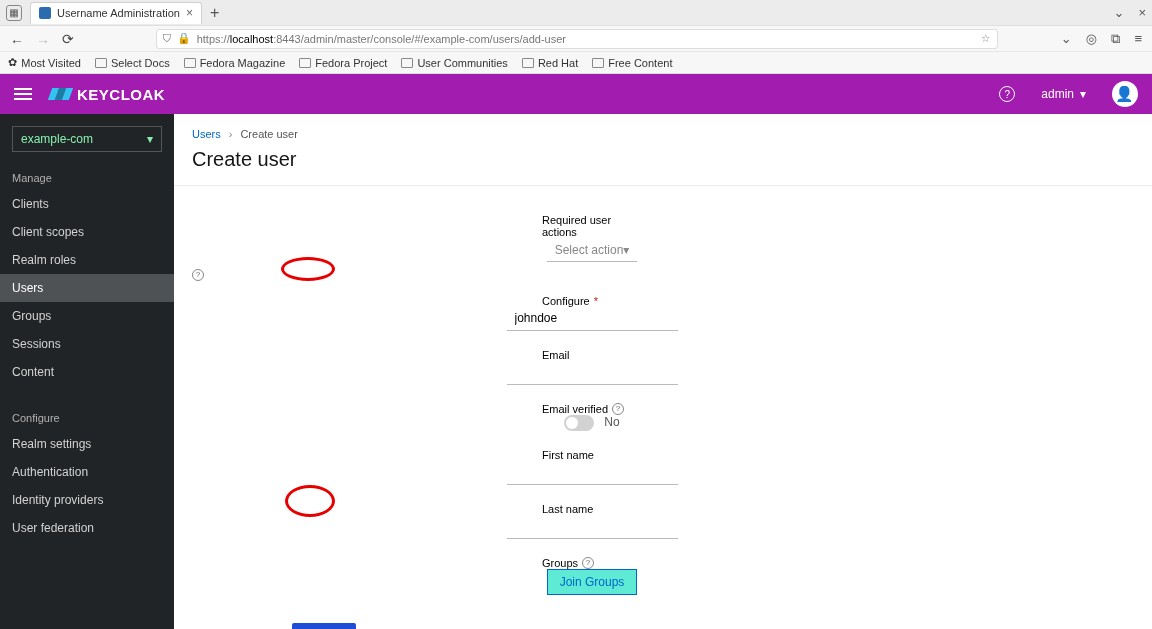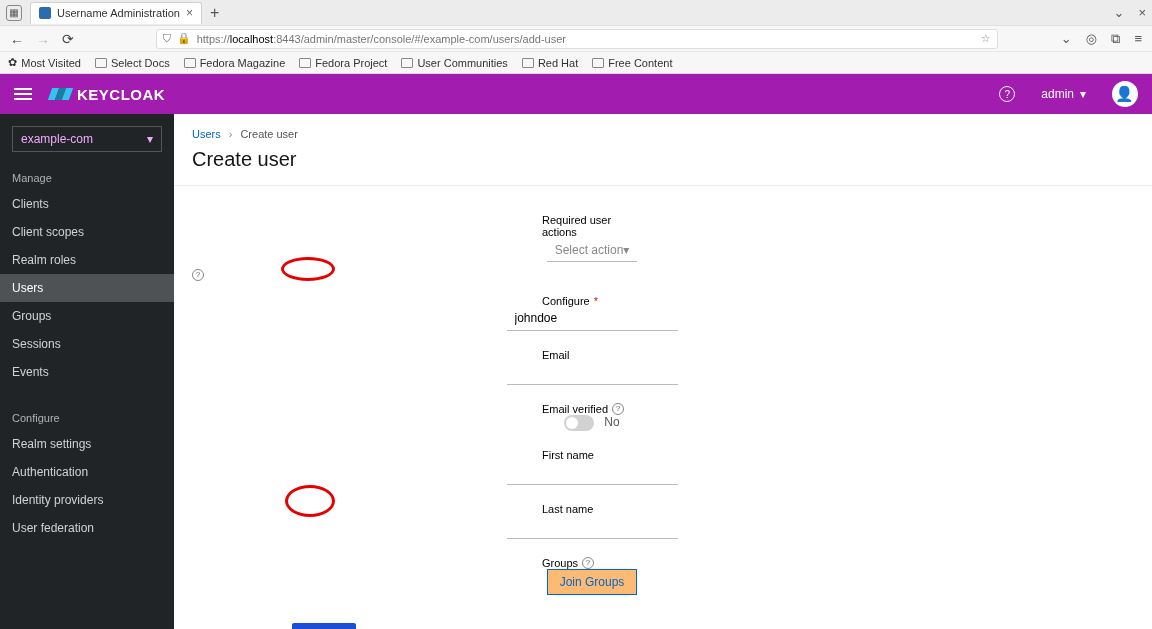--- a/index.html
+++ b/index.html
@@ -35,21 +35,21 @@
 .kc-logo-mark .chev { width: 7px; height: 12px; background: #33c3f0; transform: skewX(-20deg); }
 .kc-logo-mark .chev.dark { background: #1a7ea3; }
 .kc-header-right { margin-left: auto; display: flex; align-items: center; gap: 26px; }
 .help-circ { width: 16px; height: 16px; border: 1.5px solid #fff; border-radius: 50%; display: flex; align-items: center; justify-content: center; font-size: 10px; }
 .user-drop { display: flex; align-items: center; gap: 6px; font-size: 12px; }
 .avatar { width: 26px; height: 26px; background: #fff; border-radius: 50%; display: flex; align-items: center; justify-content: center; color: #888; font-size: 15px; }
 
 
 .kc-body { display: flex; height: 515px; }
 .sidebar { width: 174px; background: #212427; color: #d2d2d2; font-size: 12px; }
-.realm-select { margin: 12px; height: 26px; border: 1px solid #555; display: flex; align-items: center; padding: 0 8px; justify-content: space-between; color: #f0abfc; }
+.realm-select { margin: 12px; height: 26px; border: 1px solid #555; display: flex; align-items: center; padding: 0 8px; justify-content: space-between; color: #86efac; }
 .side-section-label { padding: 8px 12px 6px; font-size: 11px; color: #b0b0b0; }
 .side-item { padding: 7px 12px; cursor: pointer; color: #d2d2d2; }
 .side-item.active { background: #4f5255; color: #fff; }
 
 
 .main { flex: 1; background: #fff; padding: 14px 18px; color: #151515; overflow: auto; }
 .breadcrumb { font-size: 11px; color: #63a; display: flex; gap: 8px; align-items: center; margin-bottom: 8px; }
 .breadcrumb a { color: #0066cc; text-decoration: none; }
 .breadcrumb .sep { color: #888; }
 .breadcrumb .cur { color: #555; }
@@ -60,21 +60,21 @@
 .form-row { display: flex; align-items: center; margin-bottom: 18px; flex-direction: column; }
 .form-label { width: 100px; font-size: 11px; color: #000; display: flex; align-items: center; gap: 4px; }
 .req-star { color: #c9190b; }
 .help-q { width: 12px; height: 12px; border: 1px solid #888; border-radius: 50%; display: inline-flex; align-items: center; justify-content: center; font-size: 8px; color: #666; }
 .form-control-wrap { flex: 1; max-width: 516px; }
 .text-input { width: 100%; height: 24px; border: none; border-bottom: 1px solid #bbb; padding: 0 8px; font-size: 12px; outline: none; background: #fff; }
 .select-input { width: 100%; height: 24px; border: none; border-bottom: 1px solid #bbb; padding: 0 8px; font-size: 12px; color: #888; display: flex; align-items: center; justify-content: space-between; background: #fff; }
 .toggle { width: 30px; height: 16px; background: #d2d2d2; border-radius: 8px; position: relative; }
 .toggle::after { content: ""; position: absolute; left: 2px; top: 2px; width: 12px; height: 12px; background: #fff; border-radius: 50%; }
 .toggle-wrap { display: flex; gap: 10px; color: #555; font-size: 12px; }
-.btn-outline { height: 26px; padding: 0 12px; border: 1px solid #0066cc; color: #0066cc; background: #fdba74; font-size: 12px; cursor: pointer; }
+.btn-outline { height: 26px; padding: 0 12px; border: 1px solid #0066cc; color: #0066cc; background: #5eead4; font-size: 12px; cursor: pointer; }
 .btn-primary { height: 26px; padding: 0 14px; background: #1d4ed8; color: #fff; border: none; font-size: 12px; cursor: pointer; border-radius: 2px; }
 .btn-link { color: #1d4ed8; background: none; border: none; font-size: 12px; margin-left: 16px; cursor: pointer; }
 .actions { margin-left: 100px; margin-top: 28px; display: flex; align-items: center; }
 
 
 .annot { position: absolute; border: 3px solid #e60000; border-radius: 50%; pointer-events: none; z-index: 50; }
 .annot1 { left: 281px; top: 257px; width: 54px; height: 24px; }
 .annot2 { left: 285px; top: 485px; width: 50px; height: 32px; }
 .rel-wrap { position: relative; }
 </style>
@@ -173,21 +173,21 @@
       <span>example-com</span>
       <span>▾</span>
     </div>
     <div class="side-section-label">Manage</div>
     <div class="side-item">Clients</div>
     <div class="side-item">Client scopes</div>
     <div class="side-item">Realm roles</div>
     <div class="side-item active">Users</div>
     <div class="side-item">Groups</div>
     <div class="side-item">Sessions</div>
-    <div class="side-item">Events</div>
+    <div class="side-item">Content</div>
     <div style="height:18px"></div>
     <div class="side-section-label">Configure</div>
     <div class="side-item">Realm settings</div>
     <div class="side-item">Authentication</div>
     <div class="side-item">Identity providers</div>
     <div class="side-item">User federation</div>
   </div>
 
   <div class="main">
     <div class="breadcrumb">

